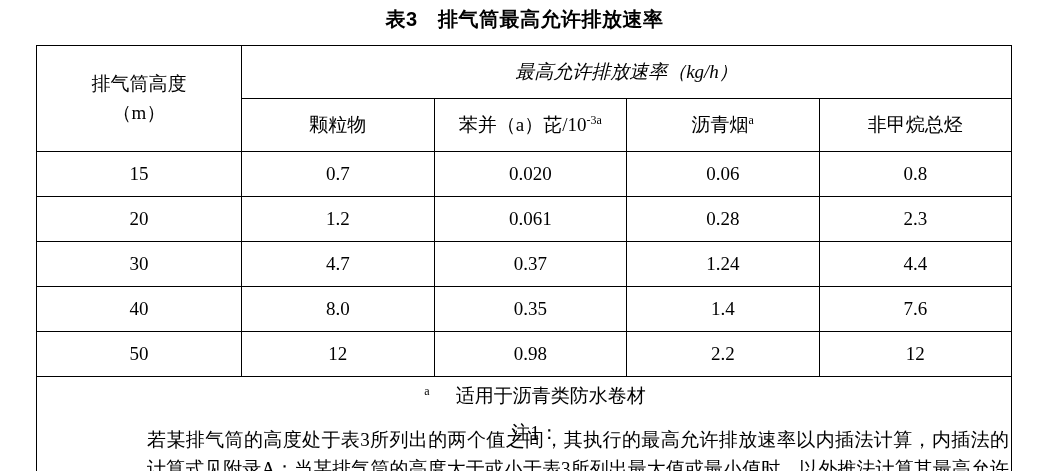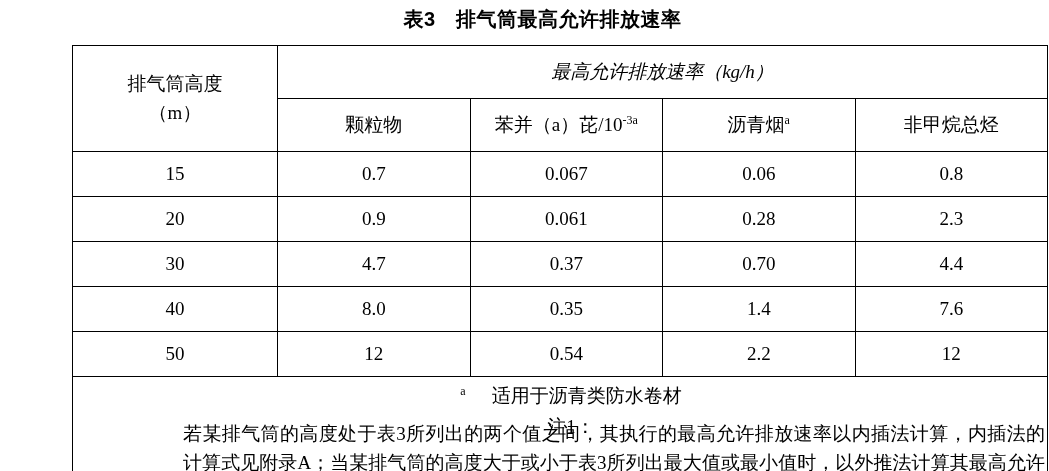--- a/index.html
+++ b/index.html
@@ -13,21 +13,20 @@
     font-family: "Liberation Serif", serif;
     color: #000000;
     position: relative;
     overflow: hidden;
   }
   .page {
     width: 1049px;
     height: 381px;
     position: relative;
     box-sizing: border-box;
-    padding-left: 36px;
   }
   .table-title {
     text-align: center;
     font-family: "Liberation Sans", sans-serif;
     font-weight: bold;
     font-size: 20px;
     letter-spacing: 0.5px;
     padding-top: 6px;
     padding-bottom: 12px;
   }
@@ -75,21 +74,21 @@
     border-top: 1px solid #000000;
     padding: 8px 14px 10px 14px;
     text-align: left;
     font-size: 17px;
     line-height: 1.55;
     font-family: "Liberation Serif", serif;
   }
   .note-a {
     padding-left: 22px;
     text-indent: 0;
-    margin-bottom: 2px;
+    margin-bottom: 8px;
   }
   .note-a sup {
     font-size: 12px;
   }
   .note-a .gap { display:inline-block; width: 26px; }
   .note1 {
     padding-left: 22px;
     position: relative;
   }
   .note1 .label {
@@ -122,49 +121,49 @@
         <tr class="sub-hdr">
           <td>颗粒物</td>
           <td><span>苯并（a）芘/10</span><sup>-3</sup><sup>a</sup></td>
           <td><span>沥青烟</span><sup>a</sup></td>
           <td>非甲烷总烃</td>
         </tr>
 
         <tr class="data-row">
           <td>15</td>
           <td>0.7</td>
-          <td>0.067</td>
+          <td>0.020</td>
           <td>0.06</td>
           <td>0.8</td>
         </tr>
         <tr class="data-row">
           <td>20</td>
-          <td>0.9</td>
+          <td>1.2</td>
           <td>0.061</td>
           <td>0.28</td>
           <td>2.3</td>
         </tr>
         <tr class="data-row">
           <td>30</td>
           <td>4.7</td>
           <td>0.37</td>
-          <td>0.70</td>
+          <td>1.24</td>
           <td>4.4</td>
         </tr>
         <tr class="data-row">
           <td>40</td>
           <td>8.0</td>
           <td>0.35</td>
           <td>1.4</td>
           <td>7.6</td>
         </tr>
         <tr class="data-row">
           <td>50</td>
           <td>12</td>
-          <td>0.54</td>
+          <td>0.98</td>
           <td>2.2</td>
           <td>12</td>
         </tr>
 
         <tr>
           <td class="notes-cell" colspan="5">
             <div class="note-a"><sup>a</sup><span class="gap"></span><span>适用于沥青类防水卷材</span></div>
             <div class="note1">
               <span class="label">注1：</span>
               <span class="body">若某排气筒的高度处于表3所列出的两个值之间，其执行的最高允许排放速率以内插法计算，内插法的计算式见附录A；当某排气筒的高度大于或小于表3所列出最大值或最小值时，以外推法计算其最高允许排放速率，外推法计算式见附录A。</span>

